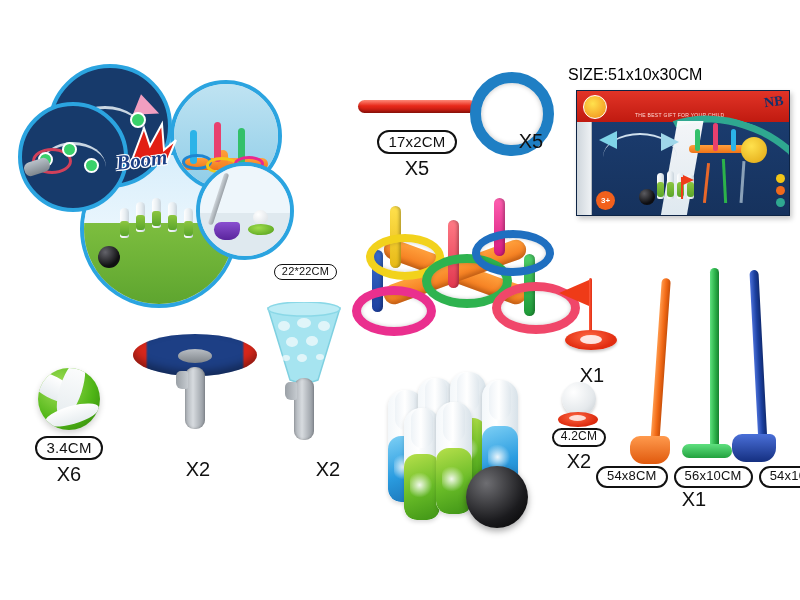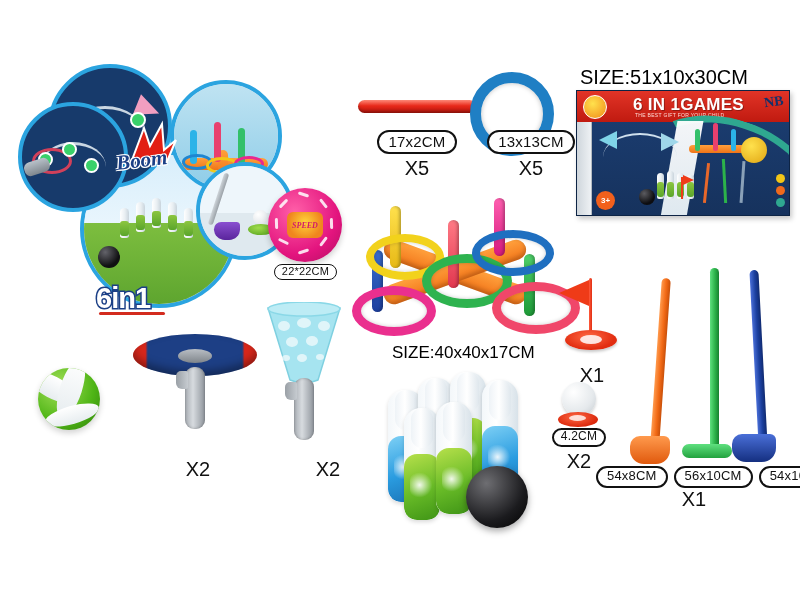--- a/index.html
+++ b/index.html
@@ -262,31 +262,29 @@
   </div>
   <div class="abs labelgrp" style="left:357px;top:130px;width:120px;">
     <div class="pill">17x2CM</div>
     <div class="qty">X5</div>
   </div>
 
   <div class="abs" style="left:470px;top:72px;">
     <div class="bigring"></div>
   </div>
   <div class="abs labelgrp" style="left:476px;top:130px;width:110px;">
-    <div class="pill">13x13CM</div>
     <div class="qty">X5</div>
   </div>
 
-  <div class="abs plaintext" style="left:580px;top:66px;font-size:20px;">SIZE:51x10x30CM</div>
+  <div class="abs plaintext" style="left:568px;top:66px;font-size:16px;">SIZE:51x10x30CM</div>
 
   <div class="boxpkg" style="left:576px;top:90px;">
     <div class="boxside"></div>
     <div class="boxtop"></div>
     <div class="boxbrand"></div>
-    <div class="boxtitle">6 IN 1GAMES</div>
     <div class="boxtag">THE BEST GIFT FOR YOUR CHILD</div>
     <div class="boxlogo2">NB</div>
 
     <div class="boxswoosh"></div>
     <div class="boxwhite"></div>
 
     <div class="abs" style="left:26px;top:42px;width:74px;height:22px;border-top:2px solid #cfe0ee;border-radius:50%/100% 100% 0 0;"></div>
     <div class="abs" style="left:22px;top:40px;width:0;height:0;border-top:9px solid transparent;border-bottom:9px solid transparent;border-right:18px solid #7fd4e8;"></div>
     <div class="abs" style="left:84px;top:42px;width:0;height:0;border-top:9px solid transparent;border-bottom:9px solid transparent;border-left:18px solid #9fd7ea;"></div>
 
@@ -321,69 +319,53 @@
 
     <div class="agebadge">3+</div>
 
     <div class="dots">
       <i style="background:#f2c617;"></i>
       <i style="background:#ef6a1c;"></i>
       <i style="background:#2fa890;"></i>
     </div>
   </div>
 
-  <div class="abs" style="left:268px;top:188px;">
-    <div class="frisbee">
-      <div class="fdash" style="left:30px;top:5px;transform:rotate(18deg);"></div>
-      <div class="fdash" style="left:50px;top:14px;transform:rotate(52deg);"></div>
-      <div class="fdash" style="left:58px;top:34px;transform:rotate(88deg);"></div>
-      <div class="fdash" style="left:50px;top:52px;transform:rotate(126deg);"></div>
-      <div class="fdash" style="left:30px;top:62px;transform:rotate(162deg);"></div>
-      <div class="fdash" style="left:10px;top:52px;transform:rotate(206deg);"></div>
-      <div class="fdash" style="left:3px;top:34px;transform:rotate(268deg);"></div>
-      <div class="fdash" style="left:10px;top:14px;transform:rotate(314deg);"></div>
-      <div class="hub">
-          <b>SPEED</b>
-        </div>
-    </div>
-  </div>
   <div class="abs labelgrp" style="left:258px;top:264px;width:95px;">
     <div class="pill" style="font-size:11px;border-width:1.5px;padding:0 7px 1px;">22*22CM</div>
   </div>
 
-  <div class="abs" style="left:96px;top:282px;">
-    <div class="sixin1">6in1</div>
-    <div class="sixline"></div>
-  </div>
 
   <div class="abs" style="left:352px;top:188px;width:230px;height:150px;">
 
     <div class="armh" style="left:28px;top:74px;width:150px;height:20px;transform:rotate(20deg);"></div>
     <div class="armv" style="left:28px;top:74px;width:150px;height:20px;transform:rotate(-20deg);"></div>
 
     <div class="peg" style="left:38px;top:18px;height:62px;background:linear-gradient(#ffe14d,#e7b916);"></div>
     <div class="peg" style="left:20px;top:62px;height:62px;background:linear-gradient(#3a6fd0,#1d3f9e);"></div>
     <div class="peg" style="left:96px;top:32px;height:68px;background:linear-gradient(#ff7a85,#e1374f);"></div>
     <div class="peg" style="left:142px;top:10px;height:58px;background:linear-gradient(#ff5fb0,#d61a7e);"></div>
     <div class="peg" style="left:172px;top:66px;height:62px;background:linear-gradient(#4fd06a,#1f9a38);"></div>
 
     <div class="tossring" style="left:14px;top:46px;width:62px;height:30px;border-width:8px;border-color:#f2d21c;"></div>
     <div class="tossring" style="left:0px;top:98px;width:66px;height:32px;border-width:9px;border-color:#ea2f8e;"></div>
     <div class="tossring" style="left:70px;top:66px;width:72px;height:36px;border-width:9px;border-color:#2eb34f;"></div>
     <div class="tossring" style="left:120px;top:42px;width:66px;height:30px;border-width:8px;border-color:#1f6fc0;"></div>
     <div class="tossring" style="left:140px;top:94px;width:70px;height:34px;border-width:9px;border-color:#f0476a;"></div>
   </div>
-  <div class="abs plaintext" style="left:392px;top:343px;">SIZE:40x40x17CM</div>
 
   <div class="abs" style="left:38px;top:368px;">
     <div class="greenball">
       <div class="gseam" style="left:-14px;top:8px;width:56px;height:22px;transform:rotate(28deg);"></div>
       <div class="gseam" style="left:22px;top:-10px;width:22px;height:62px;transform:rotate(18deg);"></div>
       <div class="gseam" style="left:6px;top:38px;width:56px;height:18px;transform:rotate(-16deg);"></div>
     </div>
+  </div>
+  <div class="abs labelgrp" style="left:28px;top:436px;width:82px;">
+    <div class="pill">3.4CM</div>
+    <div class="qty">X6</div>
   </div>
 
   <div class="abs" style="left:133px;top:334px;">
     <div class="disc">
         <div class="ctr"></div>
       </div>
     <div class="abs" style="left:52px;top:33px;">
       <div class="handle"></div>
     </div>
   </div>

